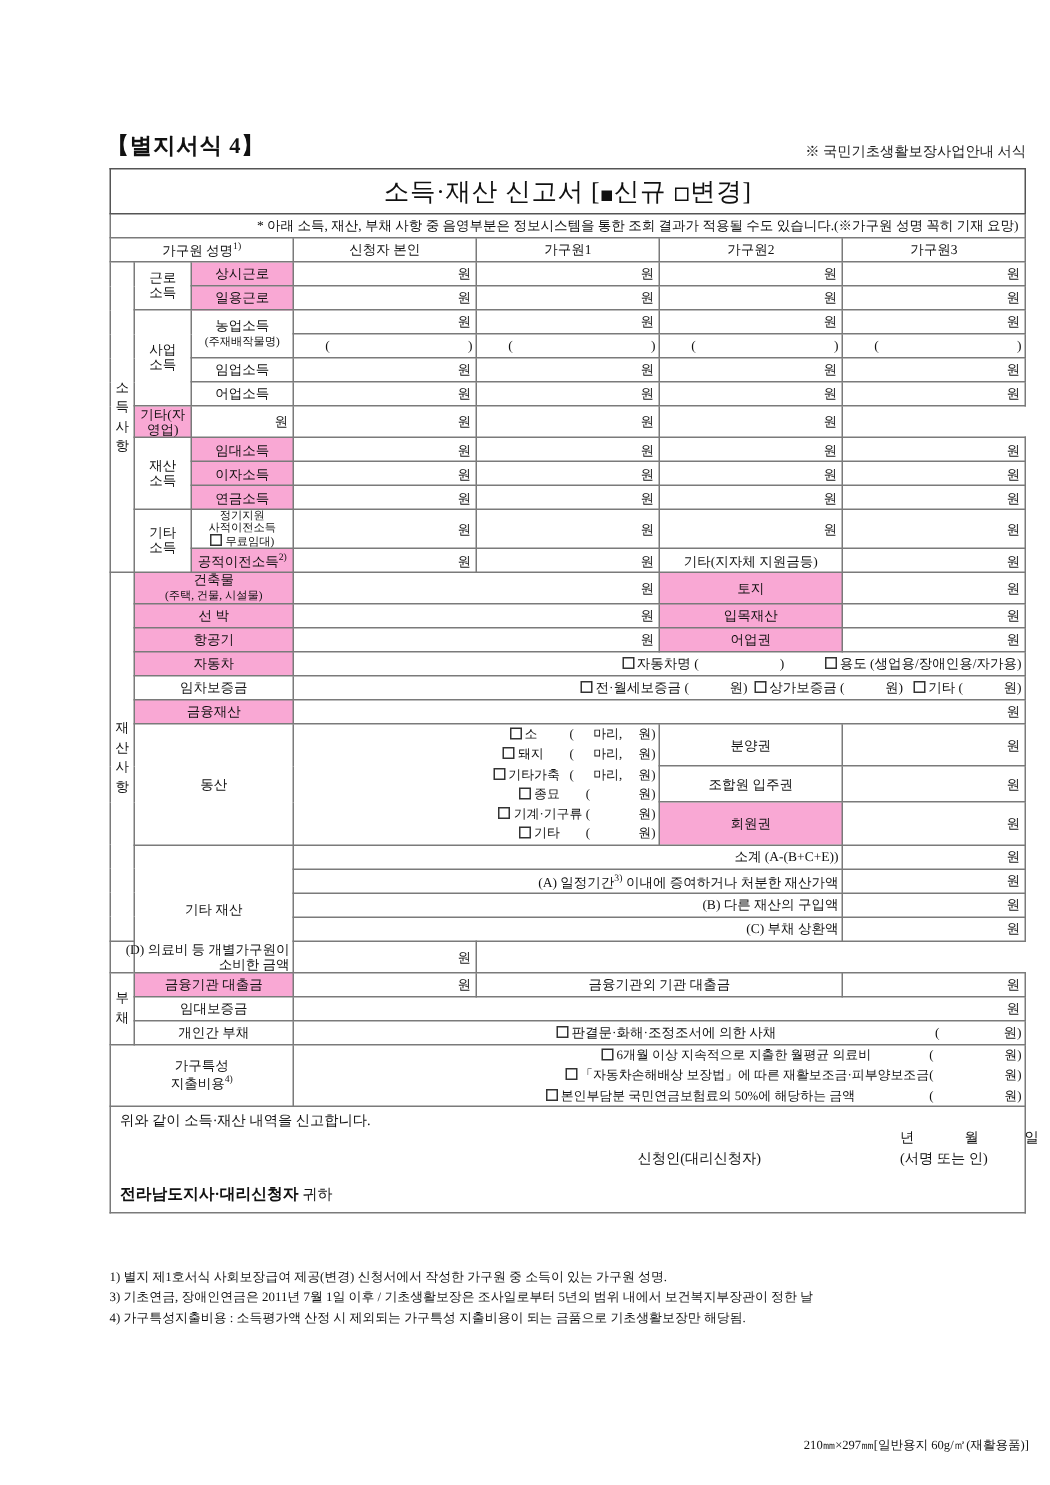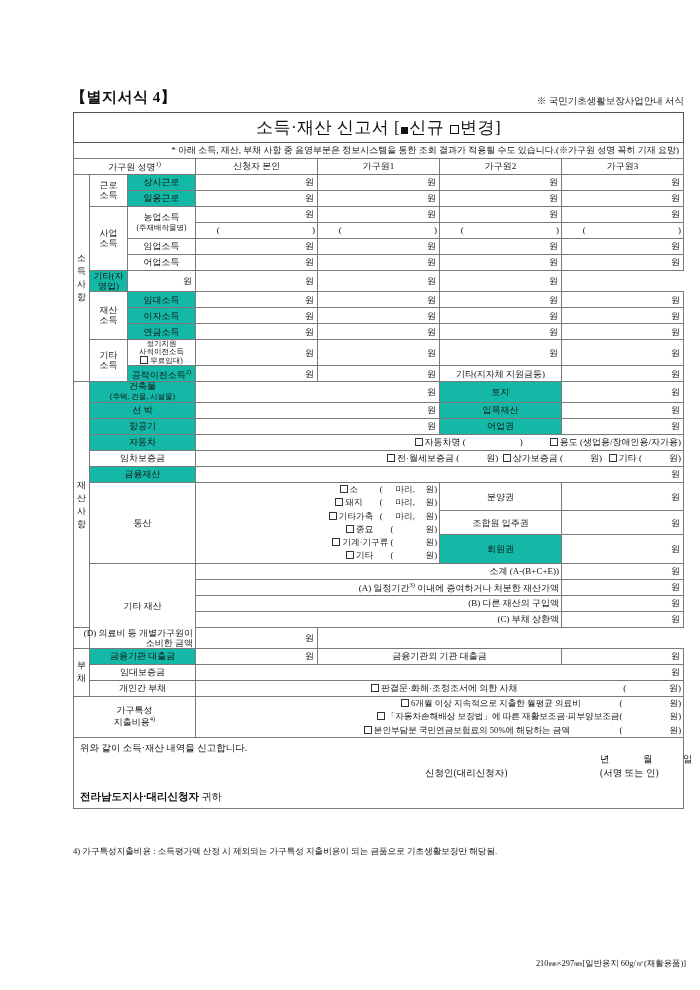--- a/index.html
+++ b/index.html
@@ -61,21 +61,21 @@
     font-size: 17px;
     letter-spacing: 0.5px;
   }
   .subnote {
     border-top: none !important;
     font-size: 8px;
     padding: 1px 4px 2px 4px !important;
     height: 12px !important;
     color: #222;
   }
-  .gray { background: #14b8a6; }
+  .gray { background: #f9a8d4; }
   .ctr { text-align: center; }
   .lft { text-align: right; padding-left: 4px !important; }
   .won { text-align: right; padding-right: 3px !important; }
   .vert {
     text-align: center;
     font-size: 9px;
     width: 14px;
     padding: 0 !important;
   }
   .vert span {
@@ -434,18 +434,20 @@
             <span>전라남도지사·대리신청자</span>
             <span class="hon">귀하</span>
           </div>
         </td>
       </tr>
     </tbody>
       </table>
   </div>
 
   <div class="notes">
+    <div>1) 별지 제1호서식 사회보장급여 제공(변경) 신청서에서 작성한 가구원 중 소득이 있는 가구원 성명.</div>
+    <div>3) 기초연금, 장애인연금은 2011년 7월 1일 이후 / 기초생활보장은 조사일로부터 5년의 범위 내에서 보건복지부장관이 정한 날</div>
     <div>4) 가구특성지출비용 : 소득평가액 산정 시 제외되는 가구특성 지출비용이 되는 금품으로 기초생활보장만 해당됨.</div>
   </div>
 
   <div class="paperspec">210㎜×297㎜[일반용지 60g/㎡(재활용품)]</div>
 
 </div>
 
 </body></html>

